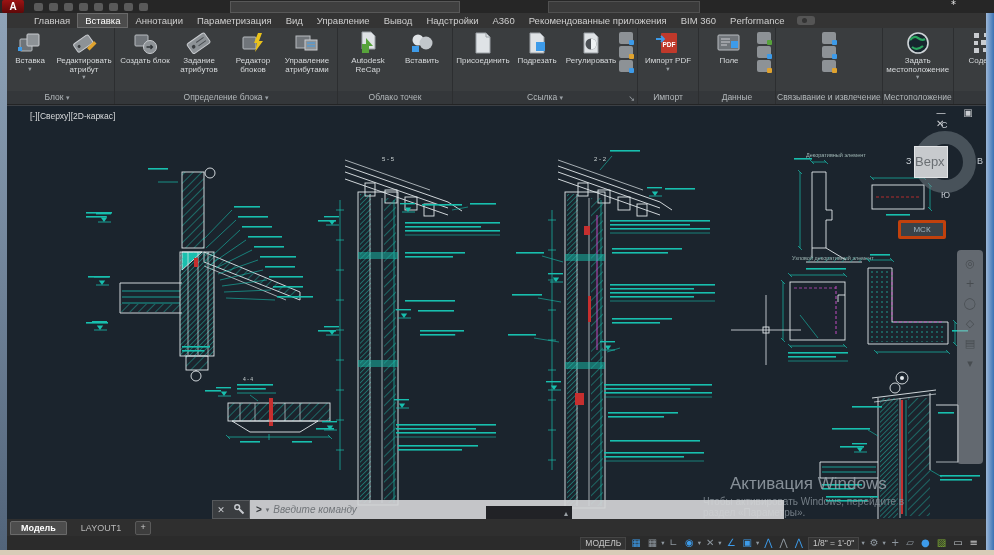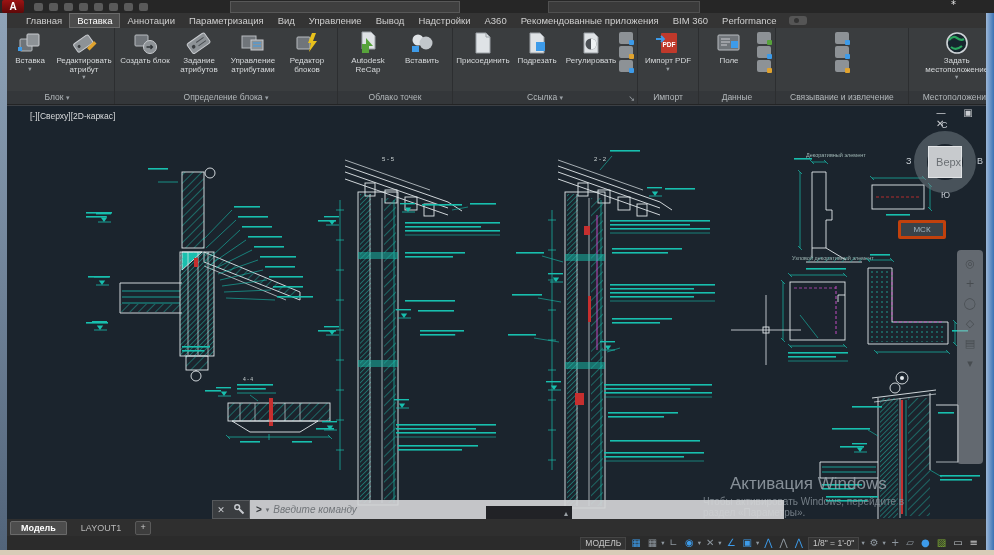--- a/index.html
+++ b/index.html
@@ -10,51 +10,51 @@
   
   #titlebar{position:absolute;left:0;top:0;width:994px;height:13px;background:#262626;z-index:6;}
   #logo{position:absolute;left:2px;top:0;width:22px;height:13px;background:linear-gradient(#9c1313,#5e0808);
         color:#fff;font-weight:bold;font-size:10px;line-height:13px;text-align:center;border-radius:2px;}
   .qat-ico{position:absolute;top:3px;width:9px;height:8px;background:#5a5a5a;border-radius:2px;}
   #title-box{position:absolute;left:230px;top:1px;width:228px;height:10px;background:#3f3f3f;border:1px solid #585858;}
   #title-box2{position:absolute;left:548px;top:1px;width:150px;height:10px;background:#3a3a3a;border:1px solid #505050;}
   #tb-star{position:absolute;right:38px;top:-1px;color:#e8e8e8;font-size:10px;z-index:7;}
 
   #tabrow{position:absolute;left:0;top:13px;width:994px;height:15px;background:#343434;z-index:6;
-          display:flex;align-items:center;padding-left:19px;box-sizing:border-box;}
+          display:flex;align-items:center;padding-left:27px;box-sizing:border-box;}
   .rtab{font-size:9.5px;color:#cfcfcf;padding:1px 7px;white-space:nowrap;cursor:default;}
   .rtab.active{background:#4c4c4c;border:1px solid #6a6a6a;color:#fff;}
   #tab-cam{width:18px;height:9px;background:#555;border-radius:3px;margin-left:6px;position:relative;}
   #tab-cam:after{content:"";position:absolute;left:5px;top:2px;width:5px;height:5px;background:#333;border-radius:50%;}
 
   
   #ribbon{position:absolute;left:0;top:28px;width:994px;height:77px;background:#3a3d3f;z-index:6;
           display:flex;align-items:stretch;border-bottom:1px solid #232425;box-sizing:border-box;}
   .rpanel{display:flex;flex-direction:column;border-right:1px solid #2c2e30;box-sizing:border-box;}
   .rpanel-body{flex:1;display:flex;align-items:flex-start;justify-content:center;gap:2px;padding:2px 4px 0 4px;}
   .rpanel-label{height:13px;font-size:8.5px;color:#b4b9bc;text-align:center;line-height:13px;
-                background:#34373a;white-space:nowrap;padding:0 14px;position:relative;}
+                background:#34373a;white-space:nowrap;padding:0 1px;position:relative;}
   .rpanel-label .dn{color:#9aa0a5;font-size:7px;}
   .launcher{position:absolute;right:2px;top:1px;color:#9aa0a5;font-size:8px;}
   .rbtn{display:flex;flex-direction:column;align-items:center;width:52px;cursor:default;}
   .rbtn .ricon{width:26px;height:26px;}
   .rbtn .rlabel{font-size:8px;line-height:8.5px;color:#d6d9db;text-align:center;margin-top:1px;}
   .rbtn .dd{color:#9aa0a5;font-size:6.5px;line-height:6px;}
   .rstack{display:flex;flex-direction:column;gap:2px;padding-top:2px;}
   .sico{width:14px;height:12px;background:#8d9296;border-radius:2px;position:relative;}
   .sico:after{content:"";position:absolute;right:-1px;bottom:-1px;width:5px;height:5px;border-radius:1px;}
   .sico.b:after{background:#3d9be9;} .sico.y:after{background:#e0a32e;} .sico.g:after{background:#57a33b;}
 
   
   #vplabel{position:absolute;left:8px;top:111px;font-size:8.5px;color:#d8dadc;z-index:3;margin-left:22px;}
   #winctl{position:absolute;left:936px;top:107px;z-index:3;color:#c9ccd0;font-size:10px;letter-spacing:7px;}
   #viewcube{position:absolute;left:905px;top:122px;width:80px;height:80px;z-index:3;}
   #vc-ring{position:absolute;left:9px;top:9px;width:36px;height:36px;border:13px solid rgba(110,120,128,0.55);border-radius:50%;}
-  #vc-face{position:absolute;left:23px;top:24px;width:32px;height:30px;background:#c7cacd;border:1px solid #e2e4e6;
-           color:#6a6f73;font-size:11px;text-align:right;line-height:30px;}
+  #vc-face{position:absolute;left:9px;top:24px;width:32px;height:30px;background:#c7cacd;border:1px solid #e2e4e6;
+           color:#6a6f73;font-size:13px;text-align:left;line-height:30px;}
   .vc-l{position:absolute;color:#c6ccd2;font-size:9px;z-index:3;}
   #mck{position:absolute;left:898px;top:220px;width:42px;height:13px;background:#3a4248;border:3px solid #c2410c;
        border-radius:2px;color:#9fb4c0;font-size:8px;text-align:center;line-height:13px;z-index:3;}
   #navbar{position:absolute;left:957px;top:250px;width:26px;height:214px;background:rgba(158,163,168,0.55);
           border-radius:4px;z-index:3;display:flex;flex-direction:column;align-items:center;gap:9px;padding-top:8px;box-sizing:border-box;}
   .nav-ico{color:#474c50;font-size:11px;line-height:11px;}
 
   
   #watermark{position:absolute;left:703px;top:474px;z-index:2;pointer-events:none;}
   #wm1{font-size:17px;color:#99a2aa;opacity:0.85;margin-left:27px;}
@@ -512,32 +512,32 @@
             <g transform="rotate(-35 13 13)">
               <rect x="2" y="7" width="21" height="12" rx="2" fill="#8d9296" stroke="#c9ccd0"></rect>
               <circle cx="6.5" cy="13" r="1.8" fill="#3a3d40"></circle>
               <path d="M11,11h9 M11,15h9" stroke="#4a4e52" stroke-width="1"></path>
             </g>
           </svg>
           <div class="rlabel">Задание атрибутов</div>
         </div>
         <div class="rbtn">
           <svg viewBox="0 0 26 26" class="ricon">
+            <rect x="3" y="7" width="13" height="12" rx="1" fill="#70757a" stroke="#b7bcc0"></rect>
+            <polygon points="18,3 14,13 17,13 15,22 23,11 19,11 22,3" fill="#e8c11c"></polygon>
+          </svg>
+          <div class="rlabel">Редактор блоков</div>
+        </div>
+        <div class="rbtn">
+          <svg viewBox="0 0 26 26" class="ricon">
             <rect x="2" y="6" width="14" height="12" fill="#70757a" stroke="#b7bcc0"></rect>
             <rect x="11" y="10" width="12" height="10" fill="#8d9296" stroke="#c9ccd0"></rect>
             <path d="M13,13h8 M13,16h8" stroke="#3d9be9" stroke-width="1.2"></path>
           </svg>
           <div class="rlabel">Управление атрибутами</div>
-        </div>
-        <div class="rbtn">
-          <svg viewBox="0 0 26 26" class="ricon">
-            <rect x="3" y="7" width="13" height="12" rx="1" fill="#70757a" stroke="#b7bcc0"></rect>
-            <polygon points="18,3 14,13 17,13 15,22 23,11 19,11 22,3" fill="#e8c11c"></polygon>
-          </svg>
-          <div class="rlabel">Редактор блоков</div>
         </div>
       </div>
       <div class="rpanel-label">Определение блока <span class="dn glyph">▾</span></div>
     </div>
     <div class="rpanel">
       <div class="rpanel-body">
         <div class="rbtn">
           <svg viewBox="0 0 26 26" class="ricon">
             <path d="M7,2h9l4,4v13H7z" fill="#dfe3e6" stroke="#9aa0a5"></path>
             <path d="M7,23V14h4V8l7,8h-4v7z" fill="#57a33b"></path>

